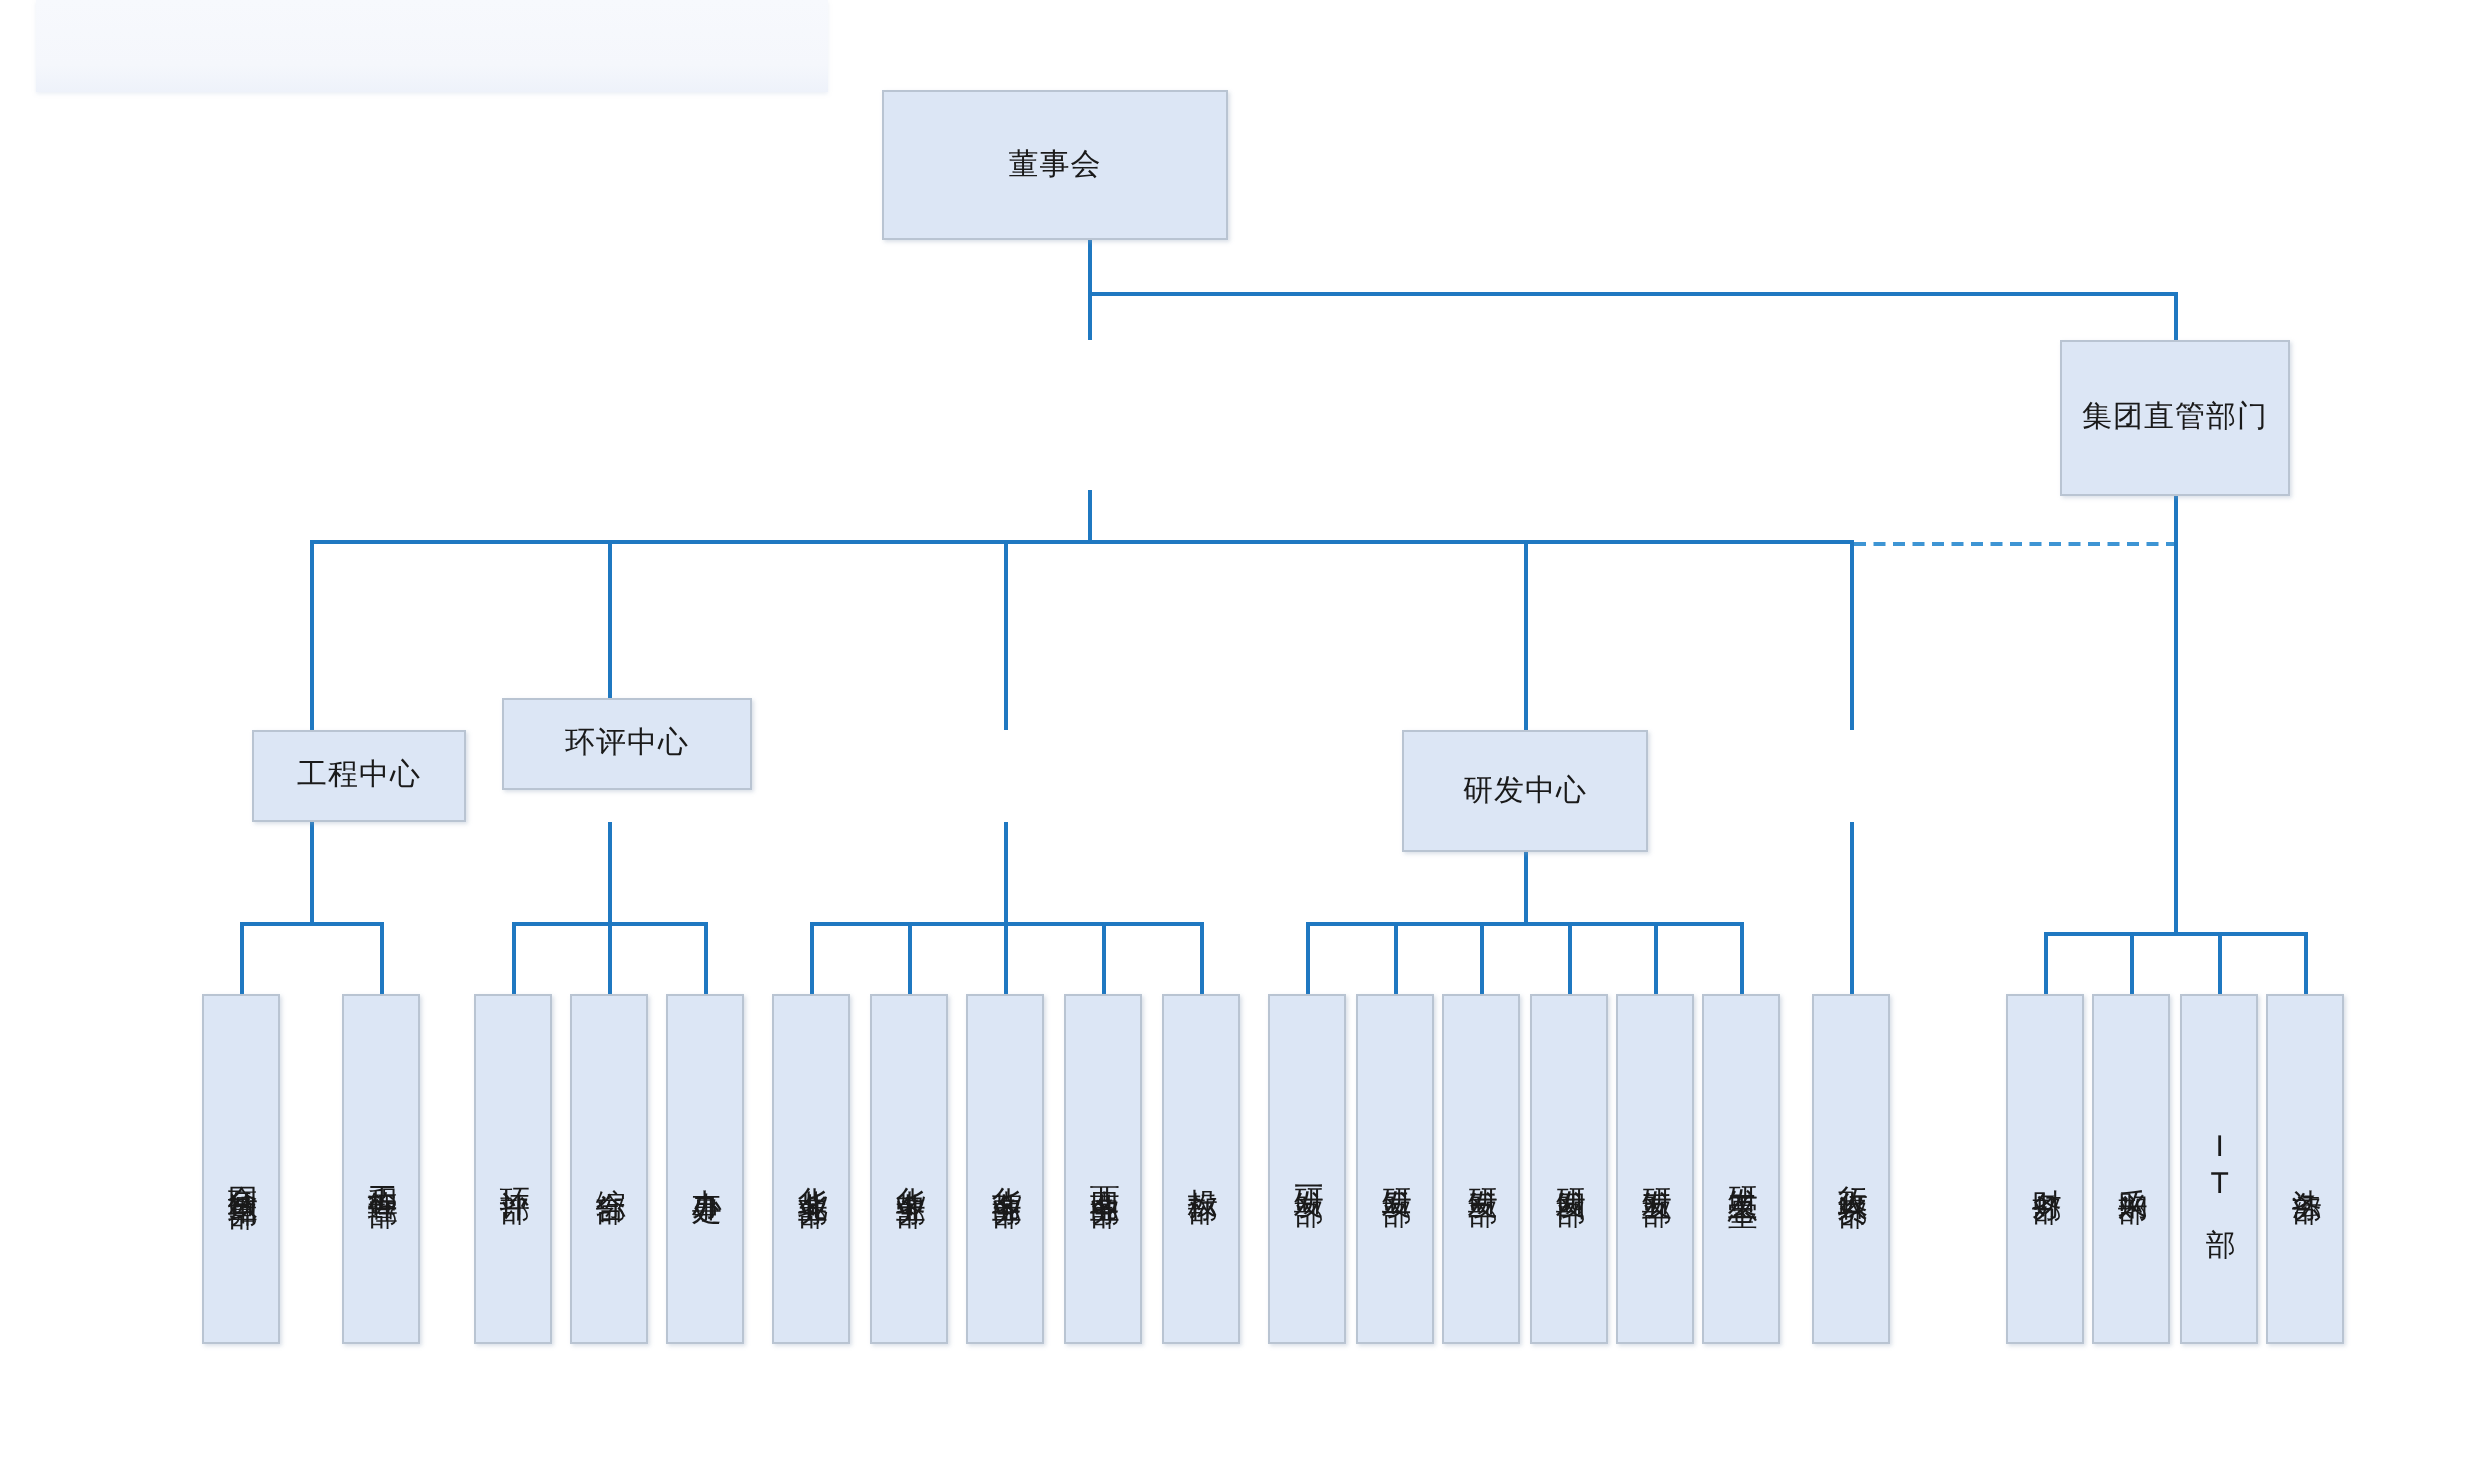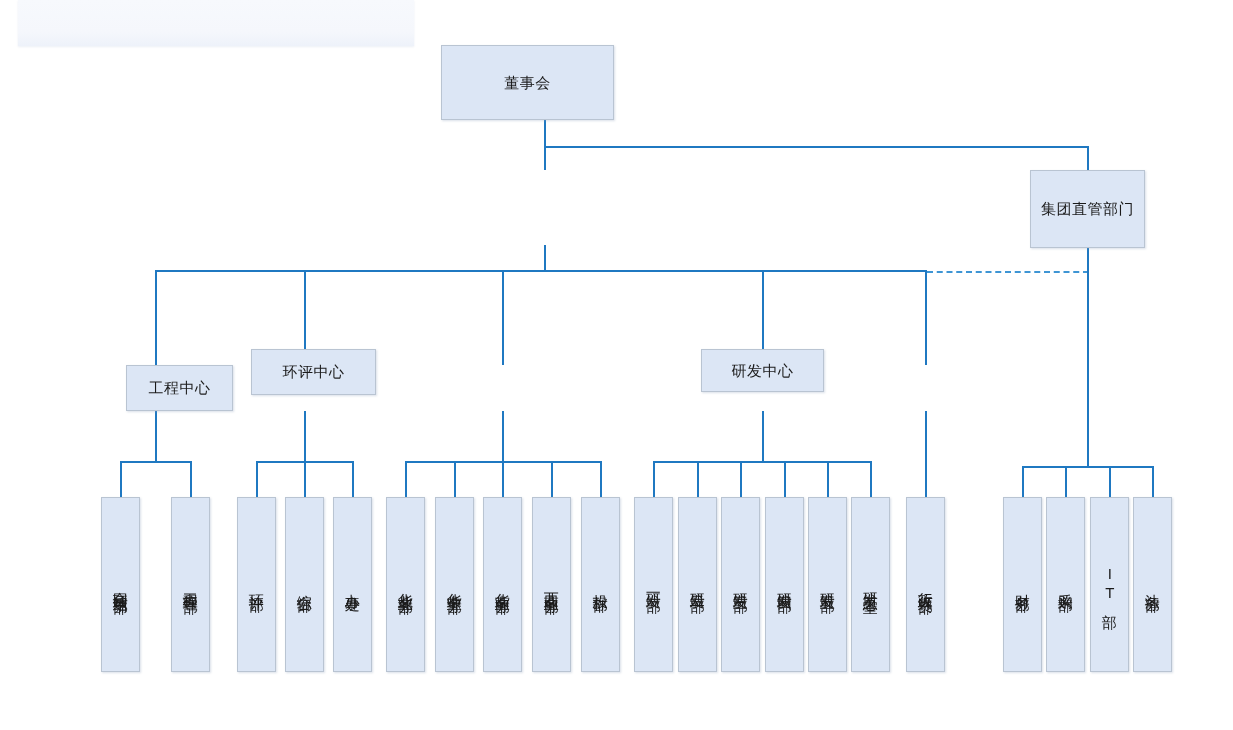--- a/index.html
+++ b/index.html
@@ -148,21 +148,21 @@
   <div class="node horiz" style="left:1030px; top:170px; width:115px; height:78px;">
     <span class="label">集团直管部门</span>
   </div>
 
   <div class="node horiz" style="left:102px; top:365px; width:107px; height:46px;margin-left:24px;">
     <span class="label">工程中心</span>
   </div>
   <div class="node horiz" style="left:251px; top:349px; width:125px; height:46px;">
     <span class="label">环评中心</span>
   </div>
-  <div class="node horiz" style="left:701px; top:349px; width:123px; height:43px;align-items:center;">
+  <div class="node horiz" style="left:701px; top:365px; width:123px; height:61px;align-items:center;">
     <span class="label">研发中心</span>
   </div>
 
   <div class="node vert" style="left:101px; top:497px; width:39px; height:175px;">
     <span class="label">合同预结算部</span>
   </div>
   <div class="node vert" style="left:171px; top:497px; width:39px; height:175px;">
     <span class="label">工程管理部</span>
   </div>
 

